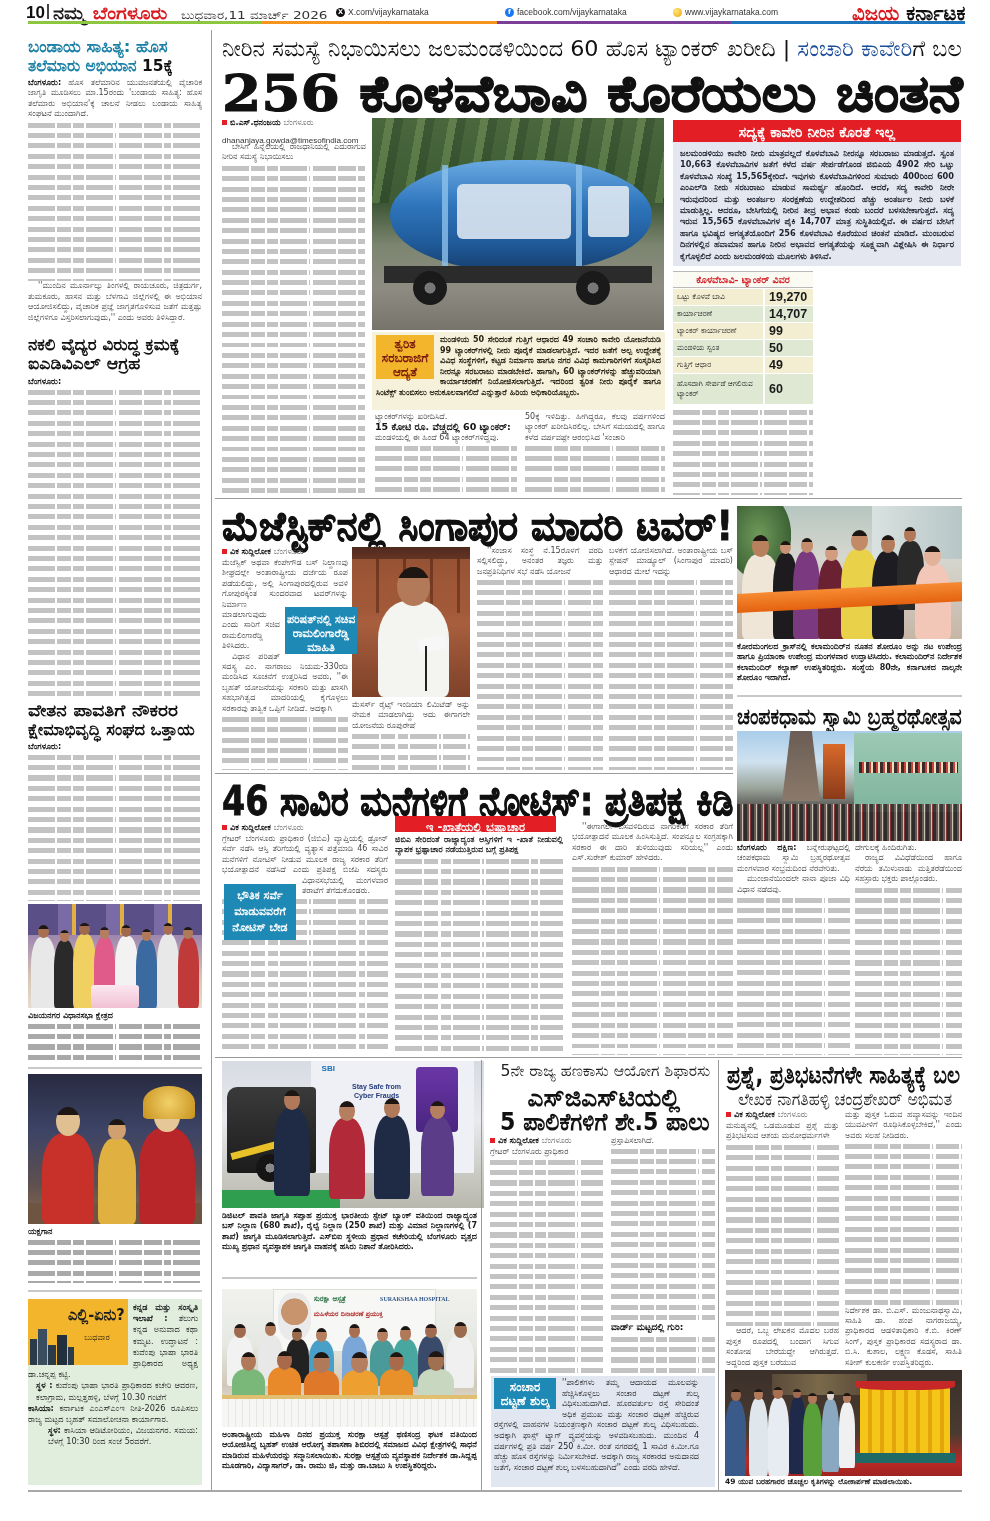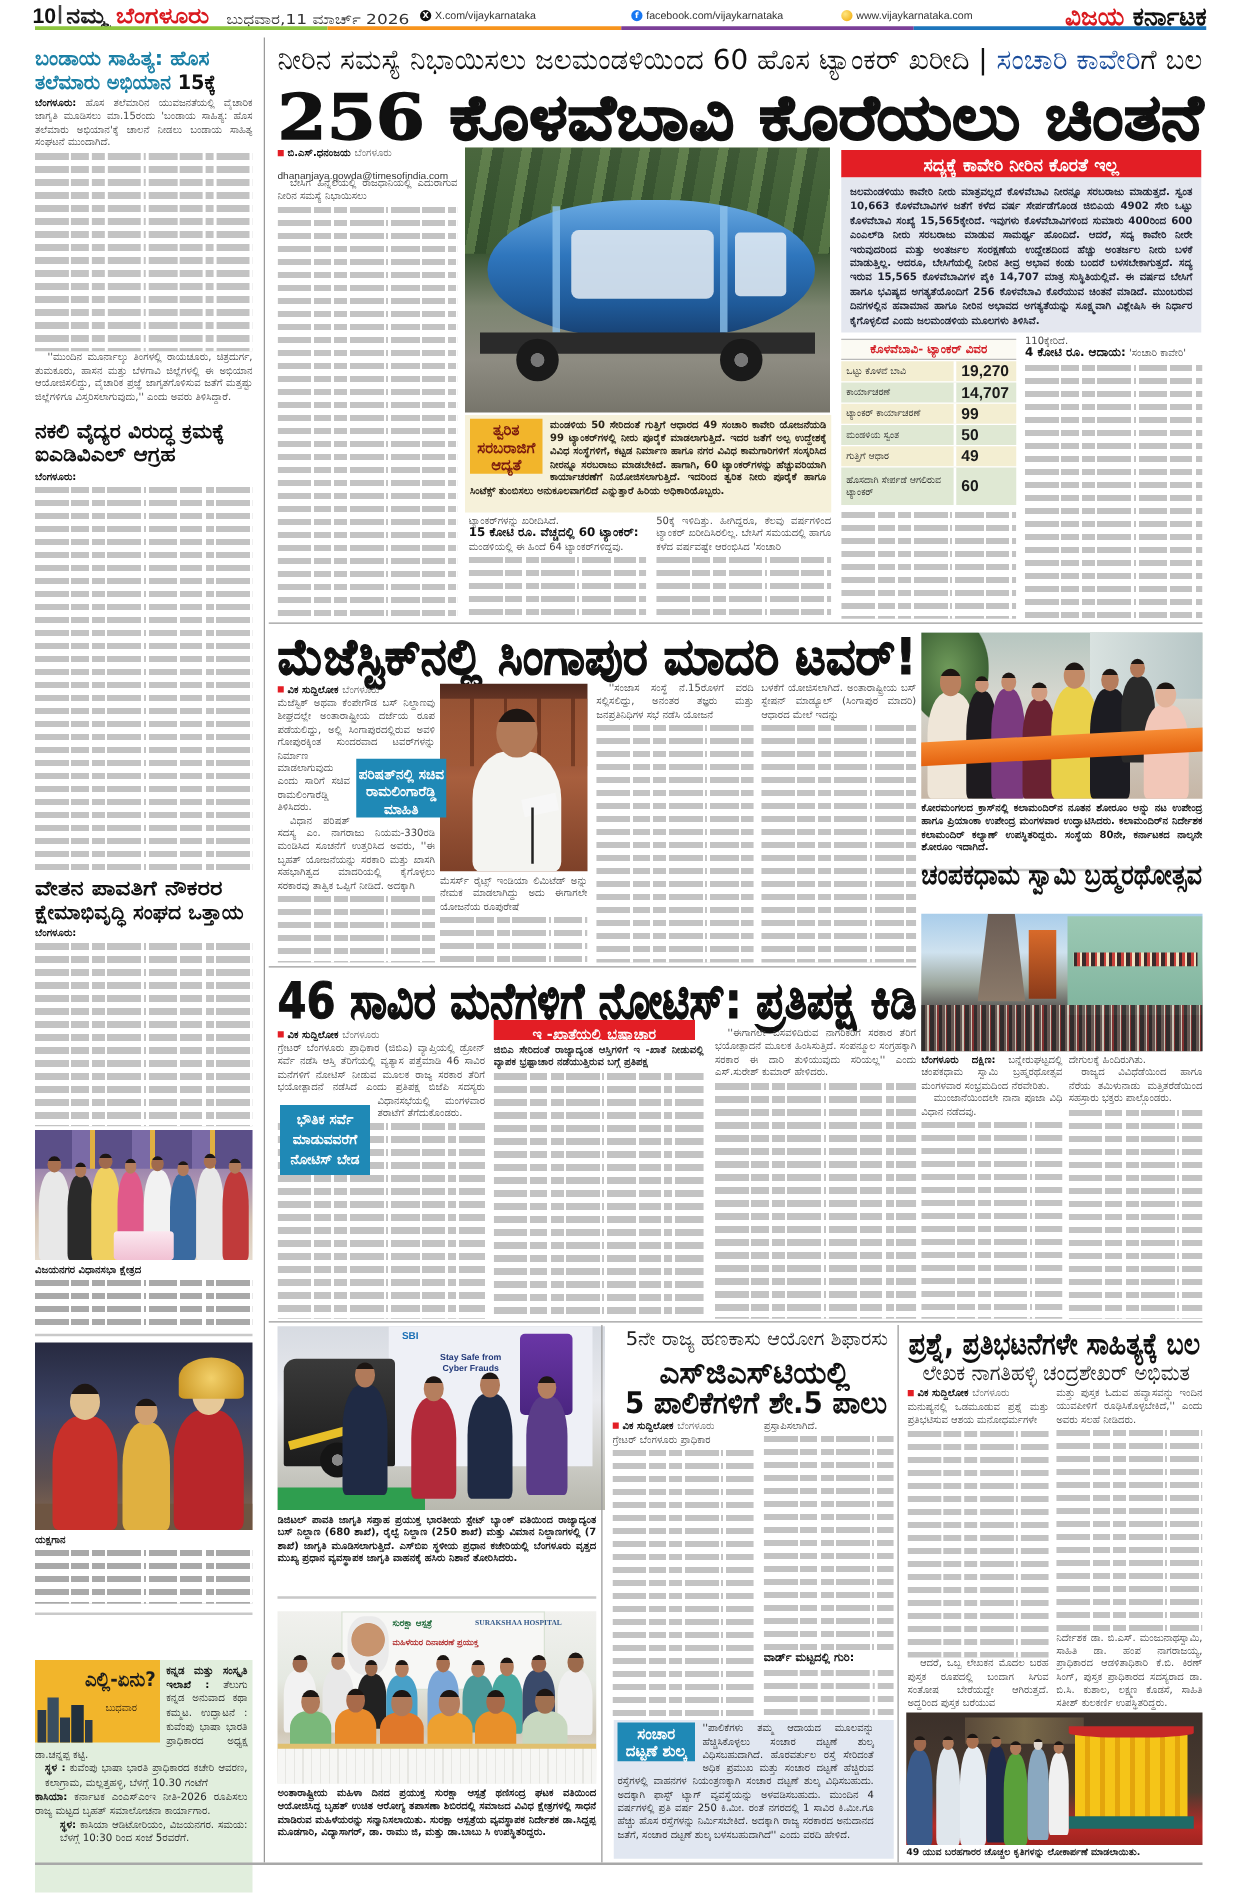--- a/index.html
+++ b/index.html
@@ -216,21 +216,21 @@
         <div class="fig-bd" style="left: 0px; top: 27.4979px; width: 55.68px; height: 95.5021px; background: rgb(184, 38, 42);"></div>
         <div class="fig-hd" style="left: 15.0336px; top: 0px; width: 25.6128px; height: 31.2476px; background: linear-gradient(rgb(29, 22, 19) 0px, rgb(29, 22, 19) 28%, rgb(230, 200, 152) 28%);"></div>
       </div>
     </div>
 <div class="caption" style="left:28px;top:1227px;width:174px;height:56px">
   <span>ಯಕ್ಷಗಾನ</span>
   <div class="filler"></div>
 </div>
 <div class="rh" style="left:28px;top:1290px;width:174px;height:2px;background:#c9c9c9"></div>
 
-<div class="wo" style="left:28px;top:1328px;width:174px;height:186px">
+<div class="wo" style="left:28px;top:1299px;width:174px;height:186px">
   <div class="wo-label">
     <div class="a skyline" style="left:2px;top:24px;width:44px;height:42px">
       <i style="left:0;width:7px;height:26px"></i>
           <i style="left:8px;width:9px;height:36px;background:#3a4e60"></i>
           <i style="left:18px;width:8px;height:20px"></i>
           <i style="left:27px;width:10px;height:30px;background:#22303d"></i>
           <i style="left:38px;width:6px;height:18px"></i>
     </div>
     <div class="fit" style="left:40px;top:6px;width:57px;height:18px"><span class="fit-inner wo-title" style="transform-origin: left center; transform: scaleX(0.9048);">ಎಲ್ಲಿ-ಏನು?</span></div>
     <div class="fit c" style="left:46px;top:34px;width:46px;height:10px"><span class="fit-inner wo-day" style="transform-origin: center center; transform: scaleX(1);">ಬುಧವಾರ</span></div>
@@ -318,25 +318,20 @@
   <tr>
           <td class="lbl" style="height:30px;white-space:normal;line-height:10px">ಹೊಸದಾಗಿ ಸೇರ್ಪಡೆ ಆಗಲಿರುವ ಟ್ಯಾಂಕರ್</td>
           <td class="v">60</td>
         </tr>
 </tbody>
     </table>
 
 <div class="body" style="left:673px;top:407px;width:140px;height:88px">
   <div class="filler"></div>
 </div>
-<div class="body" style="left:820px;top:268px;width:142px;height:227px">
-  <p class="ni">110ಕ್ಕೇರಿದೆ.</p>
-  <p class="ni"><b style="font-size:9.5px">4 ಕೋಟಿ ರೂ. ಆದಾಯ:</b> <span>'ಸಂಚಾರಿ ಕಾವೇರಿ'</span></p>
-  <div class="filler"></div>
-</div>
 
 <div class="rh" style="left:215px;top:498px;width:747px"></div>
 
 <div class="fit" style="left:222px;top:503px;width:511px;height:42px"><span class="fit-inner head40" style="transform-origin: left center; transform: scaleX(0.9308);">ಮೆಜೆಸ್ಟಿಕ್‌ನಲ್ಲಿ ಸಿಂಗಾಪುರ ಮಾದರಿ ಟವರ್!</span></div>
 <div class="byline" style="left:222px;top:547px;width:126px"><span class="sq"></span><b>ವಿಕ ಸುದ್ದಿಲೋಕ</b><span>ಬೆಂಗಳೂರು</span></div>
 <div class="body" style="left:222px;top:558px;width:126px;height:212px">
   <p class="ni"><span style="float:right;width:0;height:49px"></span><span style="float:right;clear:right;width:68px;height:48px"></span><span>ಮೆಜೆಸ್ಟಿಕ್ ಅಥವಾ ಕೆಂಪೇಗೌಡ ಬಸ್ ನಿಲ್ದಾಣವು ಶೀಘ್ರದಲ್ಲೇ ಅಂತಾರಾಷ್ಟ್ರೀಯ ದರ್ಜೆಯ ರೂಪ ಪಡೆಯಲಿದ್ದು, ಅಲ್ಲಿ ಸಿಂಗಾಪುರದಲ್ಲಿರುವ ಅವಳಿ ಗೋಪುರಕ್ಕಿಂತ ಸುಂದರವಾದ ಟವರ್‌ಗಳನ್ನು ನಿರ್ಮಾಣ ಮಾಡಲಾಗುವುದು ಎಂದು ಸಾರಿಗೆ ಸಚಿವ ರಾಮಲಿಂಗಾರೆಡ್ಡಿ ತಿಳಿಸಿದರು.</span></p>
   <p>ವಿಧಾನ ಪರಿಷತ್ ಸದಸ್ಯ ಎಂ. ನಾಗರಾಜು ನಿಯಮ-330ರಡಿ ಮಂಡಿಸಿದ ಸೂಚನೆಗೆ ಉತ್ತರಿಸಿದ ಅವರು, ''ಈ ಬೃಹತ್ ಯೋಜನೆಯನ್ನು ಸರಕಾರಿ ಮತ್ತು ಖಾಸಗಿ ಸಹಭಾಗಿತ್ವದ ಮಾದರಿಯಲ್ಲಿ ಕೈಗೊಳ್ಳಲು ಸರಕಾರವು ತಾತ್ವಿಕ ಒಪ್ಪಿಗೆ ನೀಡಿದೆ. ಅದಕ್ಕಾಗಿ</p>
   <div class="filler"></div>
 </div>
@@ -402,21 +397,21 @@
       </div>
       <div class="fig" style="left: 79%; top: 30%; width: 36px; height: 93.1px;">
         <div class="fig-bd" style="left: 0px; top: 17.7788px; width: 36px; height: 75.3212px; background: rgb(242, 199, 184);"></div>
         <div class="fig-hd" style="left: 9.72px; top: 0px; width: 16.56px; height: 20.2032px; background: linear-gradient(rgb(29, 22, 19) 0px, rgb(29, 22, 19) 28%, rgb(226, 179, 154) 28%);"></div>
       </div>
     </div>
 <div class="caption" style="left:737px;top:642px;width:225px;height:48px">
   <span>ಕೋರಮಂಗಲದ ಕ್ರಾಸ್‌ನಲ್ಲಿ ಕಲಾಮಂದಿರ್‌ನ ನೂತನ ಶೋರೂಂ ಅನ್ನು ನಟ ಉಪೇಂದ್ರ ಹಾಗೂ ಪ್ರಿಯಾಂಕಾ ಉಪೇಂದ್ರ ಮಂಗಳವಾರ ಉದ್ಘಾಟಿಸಿದರು. ಕಲಾಮಂದಿರ್‌ನ ನಿರ್ದೇಶಕ ಕಲಾಮಂದಿರ್ ಕಲ್ಯಾಣ್ ಉಪಸ್ಥಿತರಿದ್ದರು. ಸಂಸ್ಥೆಯ 80ನೇ, ಕರ್ನಾಟಕದ ನಾಲ್ಕನೇ ಶೋರೂಂ ಇದಾಗಿದೆ.</span>
 </div>
 <div class="rh" style="left:737px;top:695px;width:225px;height:2px;background:#c8c8c8"></div>
-<div class="fit" style="left:737px;top:688px;width:225px;height:26px"><span class="fit-inner head22" style="transform-origin: left center; transform: scaleX(0.8621);">ಚಂಪಕಧಾಮ ಸ್ವಾಮಿ ಬ್ರಹ್ಮರಥೋತ್ಸವ</span></div>
+<div class="fit" style="left:737px;top:704px;width:225px;height:26px"><span class="fit-inner head22" style="transform-origin: left center; transform: scaleX(0.8621);">ಚಂಪಕಧಾಮ ಸ್ವಾಮಿ ಬ್ರಹ್ಮರಥೋತ್ಸವ</span></div>
 <div class="photo" style="left:737px;top:731px;width:225px;height:110px;background:linear-gradient(180deg,#a9cdea 0%,#cfe2ef 28%,#9aa49a 52%,#4a4444 74%,#3a3434 100%)">
   <div class="a" style="left:20%;top:0;width:17%;height:64%;background:linear-gradient(180deg,#6b5d55,#8b7a6a);clip-path:polygon(22% 0,78% 0,100% 100%,0 100%)"></div>
   <div class="a" style="left:38%;top:12%;width:10%;height:50%;background:linear-gradient(180deg,#d86a2a,#8a3a1a)"></div>
   <div class="a" style="left:52%;top:2%;width:48%;height:72%;background:linear-gradient(180deg,#9cc9b4,#7fb39d)"></div>
   <div class="a" style="left:54%;top:28%;width:44%;height:10%;background:repeating-linear-gradient(90deg,#3a2a2a 0 3px,#c8403a 3px 5px,#f0e0c0 5px 7px)"></div>
   <div class="a" style="left:0;top:66%;width:100%;height:34%;background:repeating-linear-gradient(90deg,#2f2a2a 0 3px,#6a5a55 3px 5px,#d8d0c0 5px 6px,#8a3030 6px 7px);opacity:.9"></div>
 </div>
 <div class="body" style="left:737px;top:843px;width:113px;height:212px">
   <p class="ni"><b>ಬೆಂಗಳೂರು ದಕ್ಷಿಣ:</b> <span>ಬನ್ನೇರುಘಟ್ಟದಲ್ಲಿ ಚಂಪಕಧಾಮ ಸ್ವಾಮಿ ಬ್ರಹ್ಮರಥೋತ್ಸವ ಮಂಗಳವಾರ ಸಂಭ್ರಮದಿಂದ ನೆರವೇರಿತು.</span></p>
   <p>ಮುಂಜಾನೆಯಿಂದಲೇ ನಾನಾ ಪೂಜಾ ವಿಧಿ ವಿಧಾನ ನಡೆದವು.</p>

